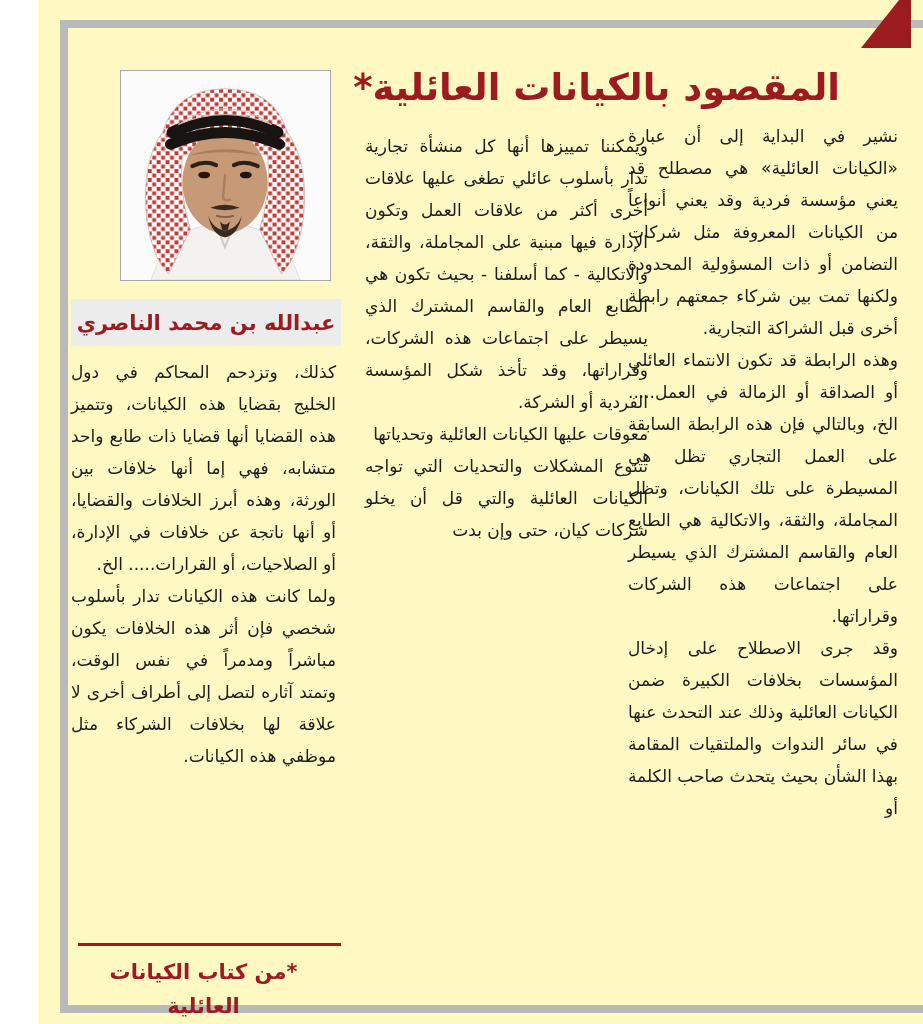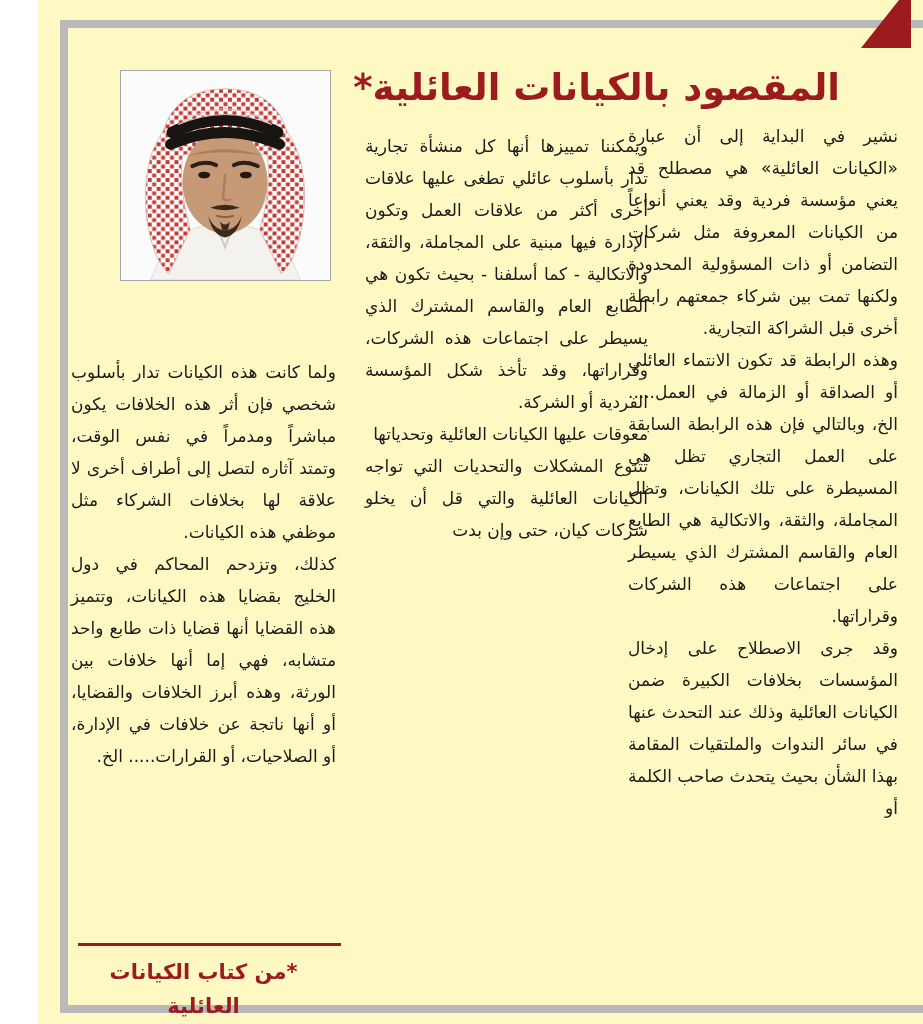--- a/index.html
+++ b/index.html
@@ -113,34 +113,35 @@
       <path d="M88 146 Q92 166 105 168 Q118 166 122 146 Q117 160 105 161 Q93 160 88 146 Z" fill="#3a2a1d"></path>
       <path d="M100 152 Q105 158 110 152 L108 160 Q105 162 102 160 Z" fill="#3a2a1d"></path>
 
       <path d="M52 62 Q105 36 158 62" stroke="#171412" stroke-width="12" fill="none" stroke-linecap="round"></path>
       <path d="M50 74 Q105 50 160 74" stroke="#171412" stroke-width="11" fill="none" stroke-linecap="round"></path>
 
       <path d="M58 54 Q105 22 152 54 Q105 34 58 54 Z" fill="url(#check)" stroke="#d8bdb8" stroke-width="1"></path>
     </svg>
   </div>
 
+  <div class="photo-caption">عبدالله بن محمد الناصري</div>
 
   <div class="col col-right">
     <p>نشير في البداية إلى أن عبارة «الكيانات العائلية» هي مصطلح قد يعني مؤسسة فردية وقد يعني أنواعاً من الكيانات المعروفة مثل شركات التضامن أو ذات المسؤولية المحدودة ولكنها تمت بين شركاء جمعتهم رابطة أخرى قبل الشراكة التجارية.</p>
     <p>وهذه الرابطة قد تكون الانتماء العائلي أو الصداقة أو الزمالة في العمل..... الخ، وبالتالي فإن هذه الرابطة السابقة على العمل التجاري تظل هي المسيطرة على تلك الكيانات، وتظل المجاملة، والثقة، والاتكالية هي الطابع العام والقاسم المشترك الذي يسيطر على اجتماعات هذه الشركات وقراراتها.</p>
     <p>وقد جرى الاصطلاح على إدخال المؤسسات بخلافات الكبيرة ضمن الكيانات العائلية وذلك عند التحدث عنها في سائر الندوات والملتقيات المقامة بهذا الشأن بحيث يتحدث صاحب الكلمة أو</p>
   </div>
 
   <div class="col col-middle">
     <p>ويمكننا تمييزها أنها كل منشأة تجارية تدار بأسلوب عائلي تطغى عليها علاقات أخرى أكثر من علاقات العمل وتكون الإدارة فيها مبنية على المجاملة، والثقة، والاتكالية - كما أسلفنا - بحيث تكون هي الطابع العام والقاسم المشترك الذي يسيطر على اجتماعات هذه الشركات، وقراراتها، وقد تأخذ شكل المؤسسة الفردية أو الشركة.</p>
     <p>معوقات عليها الكيانات العائلية وتحدياتها</p>
     <p>تتنوع المشكلات والتحديات التي تواجه الكيانات العائلية والتي قل أن يخلو شركات كيان، حتى وإن بدت</p>
   </div>
 
   <div class="col col-left">
+    <p>كذلك، وتزدحم المحاكم في دول الخليج بقضايا هذه الكيانات، وتتميز هذه القضايا أنها قضايا ذات طابع واحد متشابه، فهي إما أنها خلافات بين الورثة، وهذه أبرز الخلافات والقضايا، أو أنها ناتجة عن خلافات في الإدارة، أو الصلاحيات، أو القرارات..... الخ.</p>
     <p>ولما كانت هذه الكيانات تدار بأسلوب شخصي فإن أثر هذه الخلافات يكون مباشراً ومدمراً في نفس الوقت، وتمتد آثاره لتصل إلى أطراف أخرى لا علاقة لها بخلافات الشركاء مثل موظفي هذه الكيانات.</p>
-    <p>كذلك، وتزدحم المحاكم في دول الخليج بقضايا هذه الكيانات، وتتميز هذه القضايا أنها قضايا ذات طابع واحد متشابه، فهي إما أنها خلافات بين الورثة، وهذه أبرز الخلافات والقضايا، أو أنها ناتجة عن خلافات في الإدارة، أو الصلاحيات، أو القرارات..... الخ.</p>
   </div>
 
   <div class="footnote-divider"></div>
   <div class="footnote">*من كتاب الكيانات العائلية</div>
 
 </div>
 
 </body></html>

